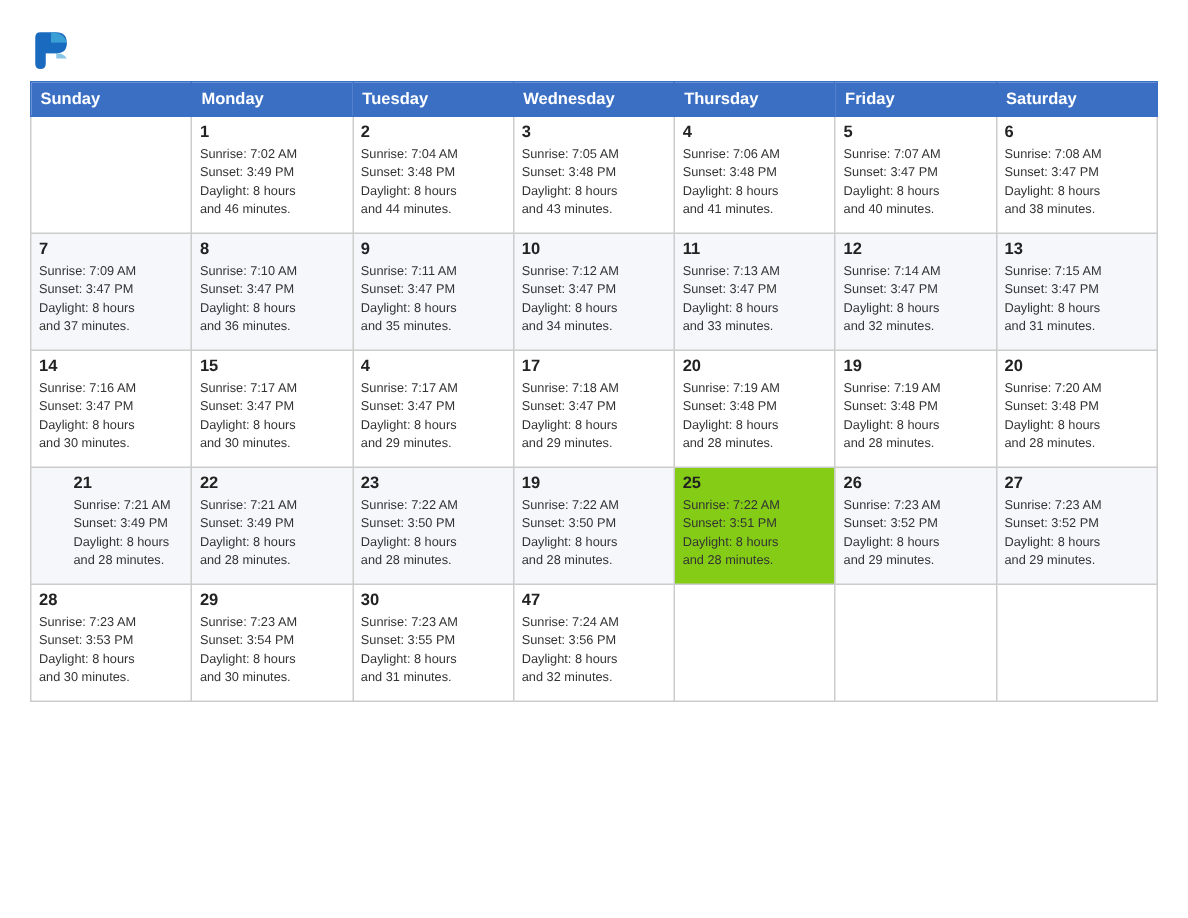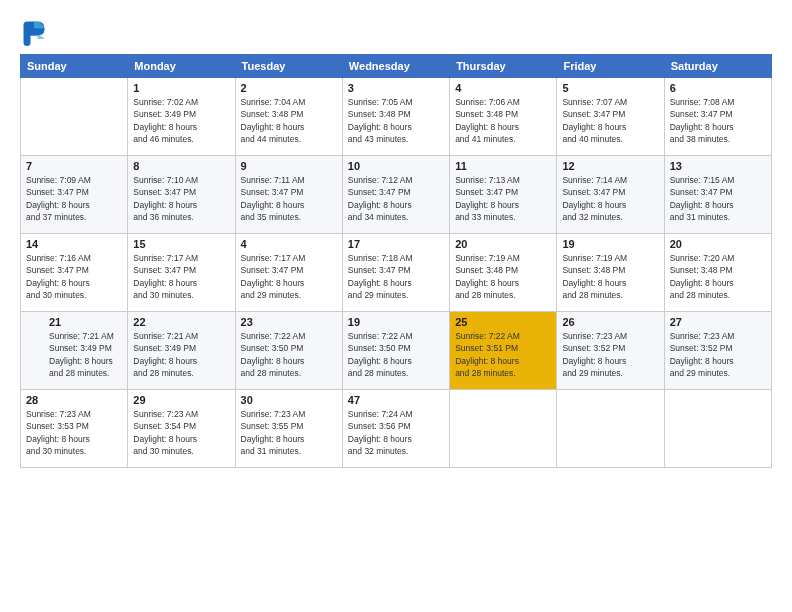--- a/index.html
+++ b/index.html
@@ -229,21 +229,21 @@
             <div class="day-info">Sunrise: 7:21 AM<br>Sunset: 3:49 PM<br>Daylight: 8 hours<br>and 28 minutes.</div>
           </td>
           <td style="background: rgb(245, 247, 250);">
             <span class="day-num">23</span>
             <div class="day-info">Sunrise: 7:22 AM<br>Sunset: 3:50 PM<br>Daylight: 8 hours<br>and 28 minutes.</div>
           </td>
           <td style="background: rgb(245, 247, 250);">
             <span class="day-num">19</span>
             <div class="day-info">Sunrise: 7:22 AM<br>Sunset: 3:50 PM<br>Daylight: 8 hours<br>and 28 minutes.</div>
           </td>
-          <td style="background: #eab308;">
+          <td style="background: #84cc16;">
             <span class="day-num">25</span>
             <div class="day-info">Sunrise: 7:22 AM<br>Sunset: 3:51 PM<br>Daylight: 8 hours<br>and 28 minutes.</div>
           </td>
           <td style="background: rgb(245, 247, 250);">
             <span class="day-num">26</span>
             <div class="day-info">Sunrise: 7:23 AM<br>Sunset: 3:52 PM<br>Daylight: 8 hours<br>and 29 minutes.</div>
           </td>
           <td style="background: rgb(245, 247, 250);">
             <span class="day-num">27</span>
             <div class="day-info">Sunrise: 7:23 AM<br>Sunset: 3:52 PM<br>Daylight: 8 hours<br>and 29 minutes.</div>

